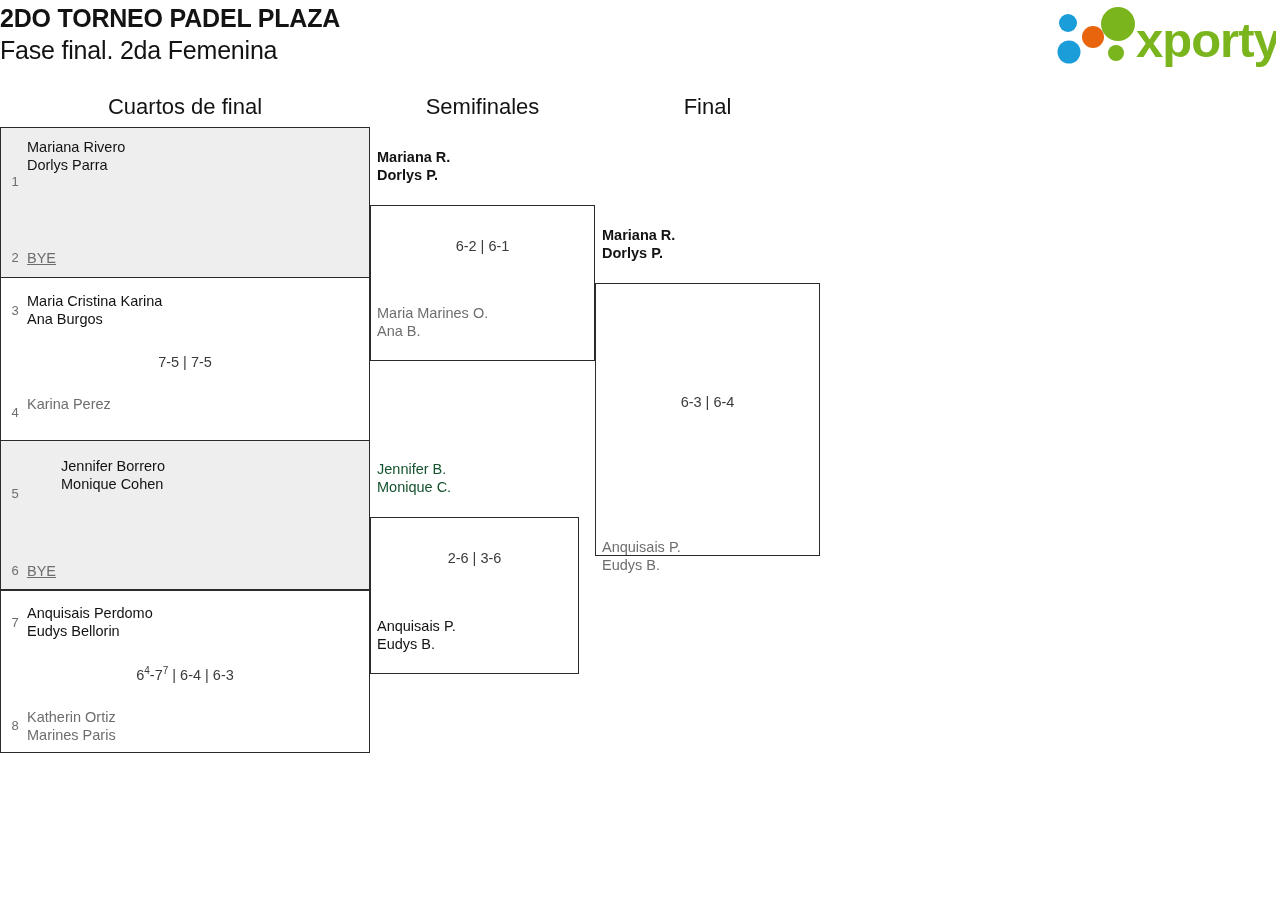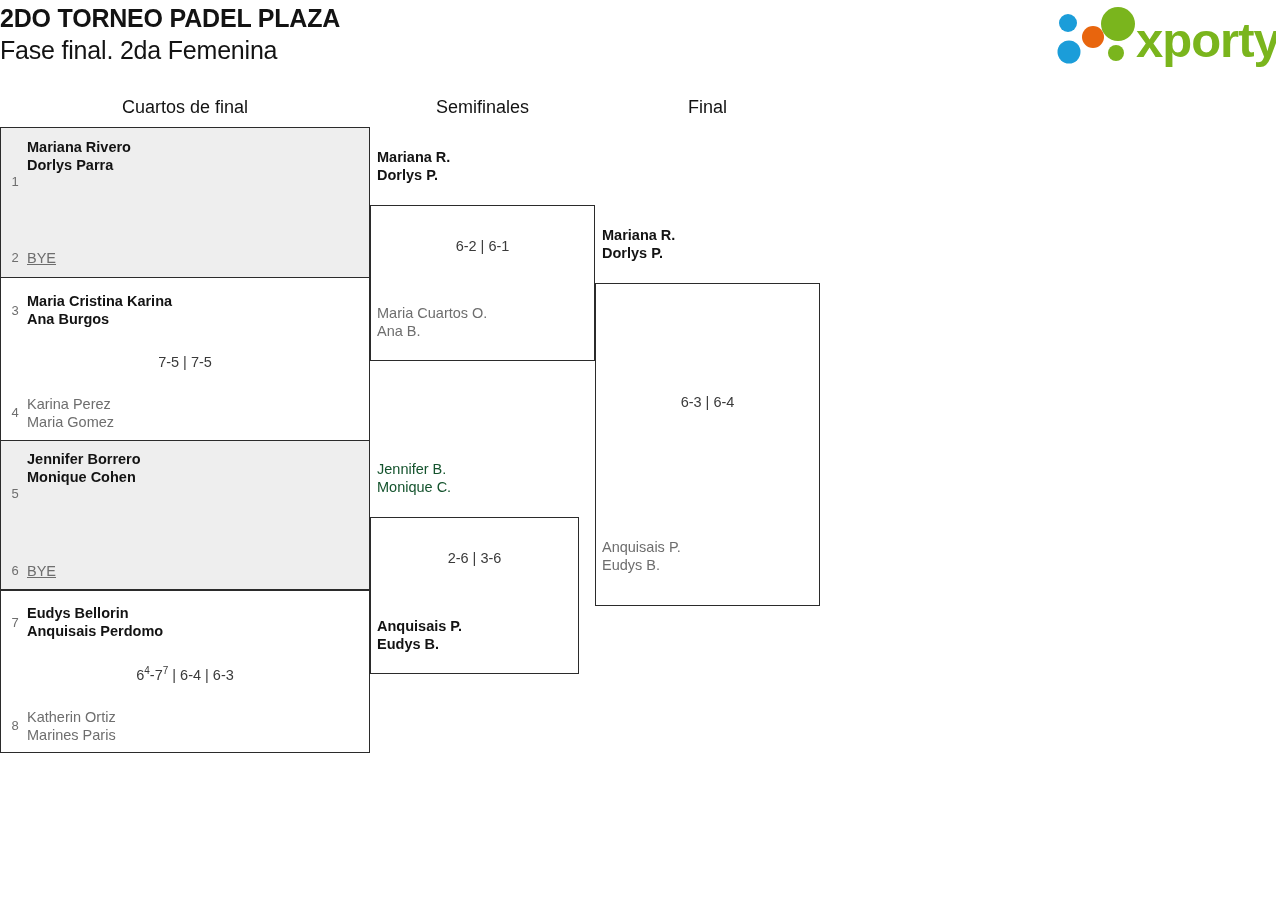--- a/index.html
+++ b/index.html
@@ -24,21 +24,21 @@
     font-size: 25px; font-weight: 400; letter-spacing: -0.2px;
     line-height: 32px; color: #131313; white-space: nowrap;
   }
 
   
   .logo { position: absolute; left: 1048px; top: 6px; width: 228px; height: 62px; }
   .logo svg { display: block; }
 
   
   .round-head {
-    position: absolute; font-size: 18px; font-weight: 400;
+    position: absolute; font-size: 22px; font-weight: 400;
     color: #131313; text-align: center; white-space: nowrap;
     line-height: 22px;
   }
   #head-qf { left: 0px;   top: 96px; width: 370px; }
   #head-sf { left: 370px; top: 96px; width: 225px; }
   #head-f  { left: 595px; top: 96px; width: 225px; }
 
   
   .mbox {
     position: absolute;
@@ -53,21 +53,21 @@
     font-size: 13px; color: #6e6e6e; line-height: 14px;
     width: 16px; text-align: center;
   }
 
   
   .team {
     position: absolute; left: 26px; right: 6px;
     font-size: 14.5px; line-height: 18px;
     color: #6e6e6e; font-weight: 400;
   }
-  .team.winner { color: #131313; font-weight: 700; }
+  .team.winner { color: #131313; font-weight: 400; }
   .team .ln { display: block; white-space: nowrap; }
 
   
   .bye {
     position: absolute; left: 26px;
     font-size: 14.5px; line-height: 18px; color: #6e6e6e;
     white-space: nowrap;
     text-decoration: underline;
   }
 
@@ -125,59 +125,58 @@
 
   <div class="mbox" style="left:0px; top:277px; width:370px; height:164px;">
     <div class="seed" style="top:26px;">3</div>
     <div class="team winner" style="top:14px;">
       <span class="ln">Maria Cristina Karina</span>
       <span class="ln">Ana Burgos</span>
     </div>
     <div class="seed" style="top:128px;">4</div>
     <div class="team" style="top:117px;">
       <span class="ln">Karina Perez</span>
-      <span class="ln">Maria Gomez</span>
     </div>
     <div class="score" style="left:0; right:0; top:75px;">7-5 | 7-5</div>
   </div>
 
   <div class="mbox shaded" style="left:0px; top:440px; width:370px; height:150px;">
     <div class="seed" style="top:46px;">5</div>
-    <div class="team winner" style="top:9px;">
+    <div class="team winner" style="top:16px;margin-left:34px;">
       <span class="ln">Jennifer Borrero</span>
       <span class="ln">Monique Cohen</span>
     </div>
     <div class="seed" style="top:123px;">6</div>
     <div class="bye" style="top:121px;">BYE</div>
     <div class="score" style="left:0; right:0; top:66px;"></div>
   </div>
 
   <div class="mbox" style="left:0px; top:590px; width:370px; height:163px;">
     <div class="seed" style="top:25px;">7</div>
     <div class="team winner" style="top:13px;">
+      <span class="ln">Anquisais Perdomo</span>
       <span class="ln">Eudys Bellorin</span>
-      <span class="ln">Anquisais Perdomo</span>
     </div>
     <div class="seed" style="top:128px;">8</div>
     <div class="team" style="top:117px;">
       <span class="ln">Katherin Ortiz</span>
       <span class="ln">Marines Paris</span>
     </div>
     <div class="score" id="qf4-score" style="left:0; right:0; top:75px;">6<sup>4</sup>-7<sup>7</sup> | 6-4 | 6-3</div>
   </div>
 
   <div class="team-free winner" style="left:377px; top:148px;">
     <span class="ln">Mariana R.</span>
     <span class="ln">Dorlys P.</span>
   </div>
 
   <div class="mbox" style="left:370px; top:205px; width:225px; height:156px;">
     <div class="score" style="left:0; right:0; top:31px;">6-2 | 6-1</div>
     <div class="team" style="left:6px; top:98px;">
-      <span class="ln">Maria Cuartos O.</span>
+      <span class="ln">Maria Marines O.</span>
       <span class="ln">Ana B.</span>
     </div>
   </div>
 
   <div class="team-free" style="left:377px; top:460px;">
     <span class="ln">Jennifer B.</span>
     <span class="ln">Monique C.</span>
   </div>
 
   <div class="mbox" style="left:370px; top:517px; width:209px; height:157px;">
@@ -186,21 +185,21 @@
       <span class="ln">Anquisais P.</span>
       <span class="ln">Eudys B.</span>
     </div>
   </div>
 
   <div class="team-free winner" style="left:602px; top:226px;">
     <span class="ln">Mariana R.</span>
     <span class="ln">Dorlys P.</span>
   </div>
 
-  <div class="mbox" style="left:595px; top:283px; width:225px; height:323px;">
+  <div class="mbox" style="left:595px; top:283px; width:225px; height:273px;">
     <div class="score" style="left:0; right:0; top:109px;">6-3 | 6-4</div>
     <div class="team" style="left:6px; top:254px;">
       <span class="ln">Anquisais P.</span>
       <span class="ln">Eudys B.</span>
     </div>
   </div>
 
 </div>
 
 </body></html>

